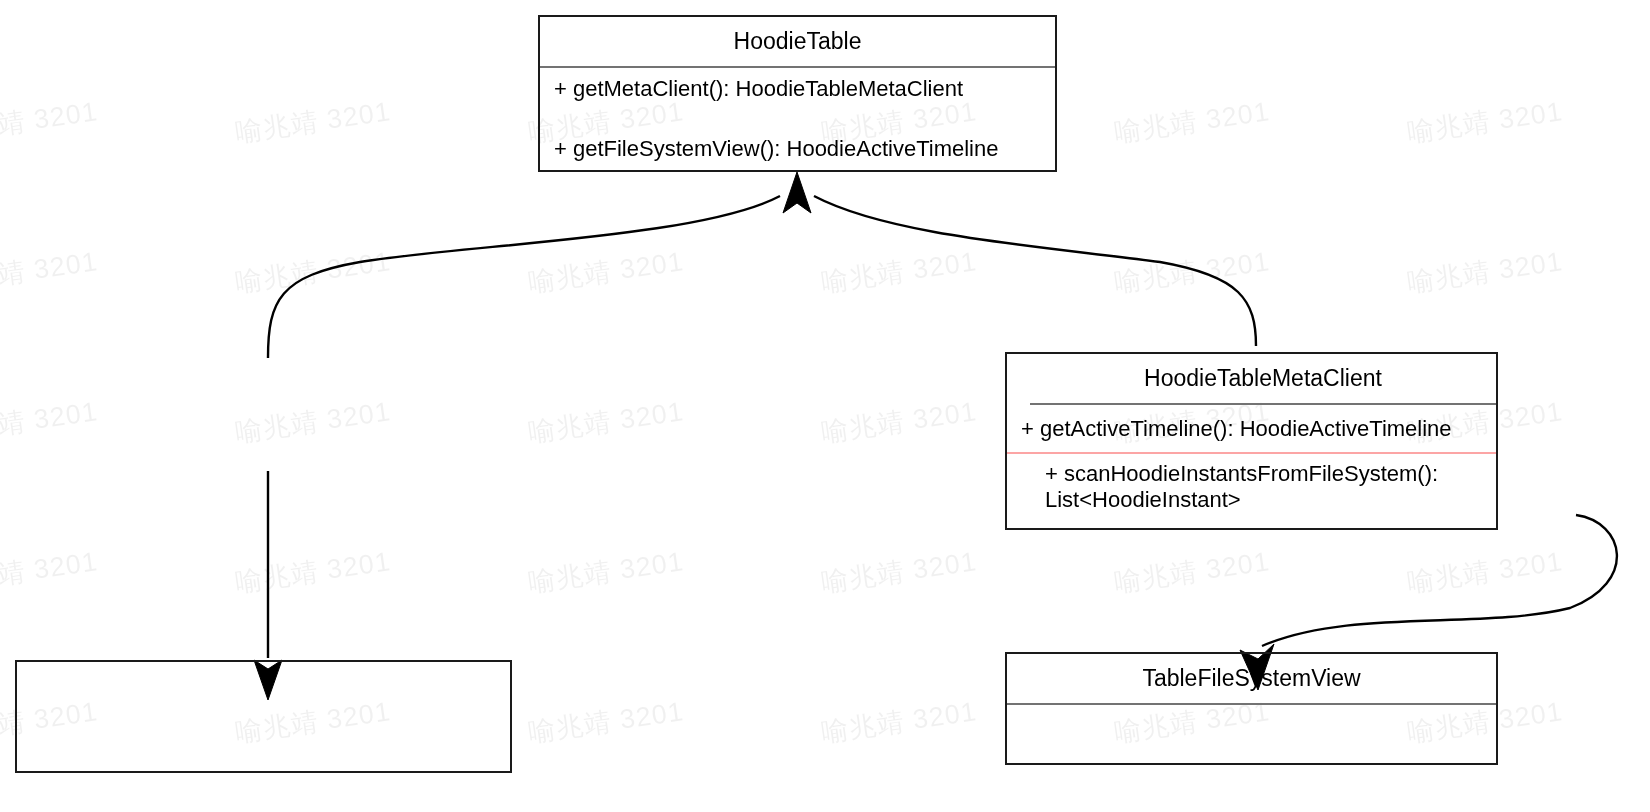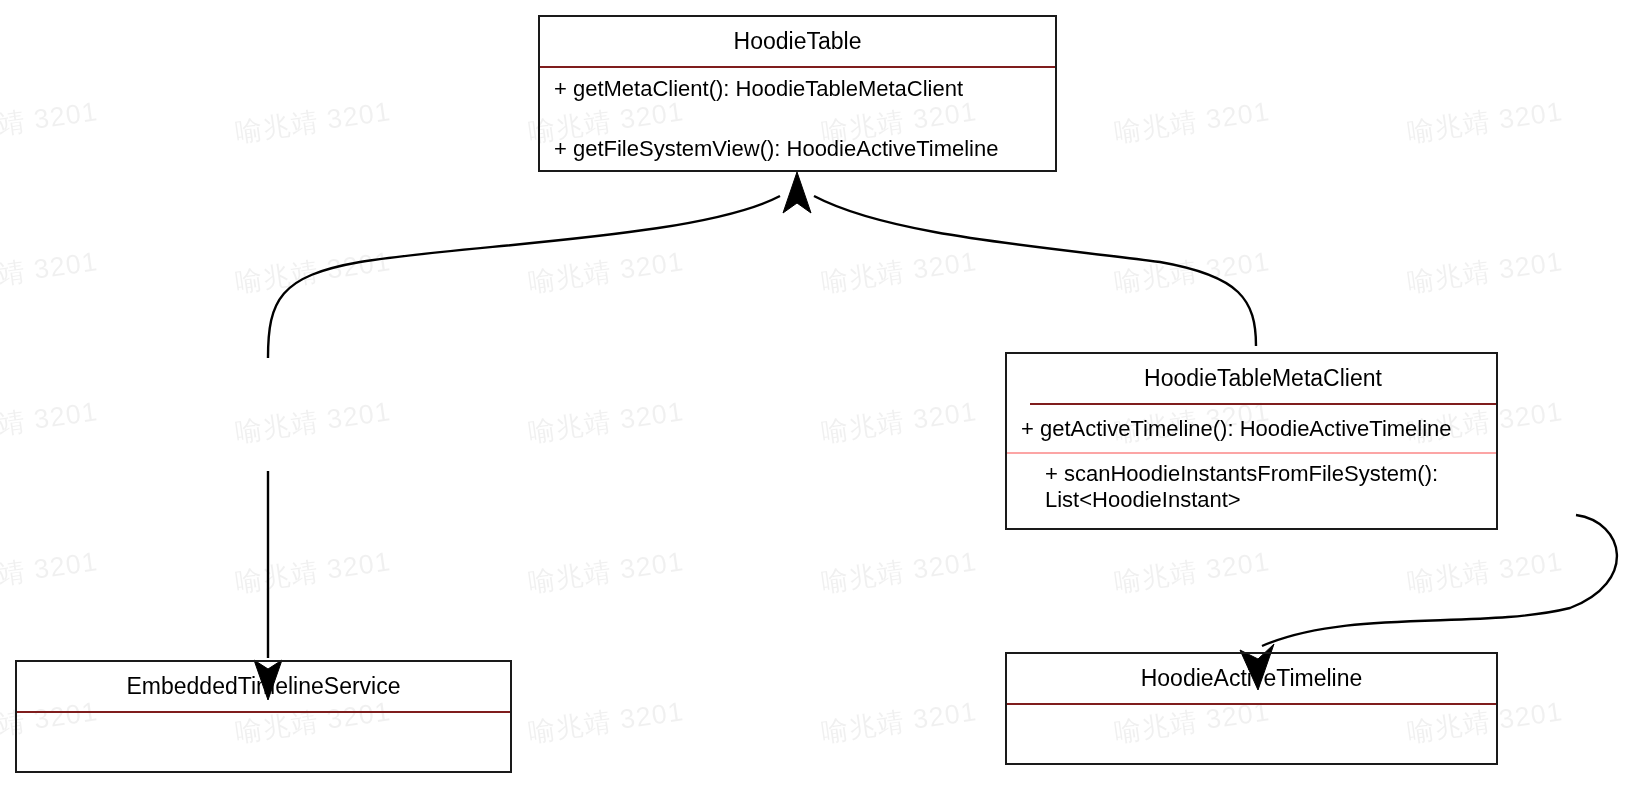--- a/index.html
+++ b/index.html
@@ -51,21 +51,21 @@
     position: absolute;
     box-sizing: border-box;
     border: 2px solid #1a1a1a;
     background: transparent;
   }
   .uml-header {
     box-sizing: border-box;
     display: flex;
     align-items: center;
     justify-content: center;
-    border-bottom: 2px solid #7f1d1d;
+    border-bottom: 2px solid #737373;
     font-size: 23px;
     color: #000000;
     text-align: center;
     padding: 0 8px;
   }
   .uml-compartment {
     box-sizing: border-box;
     padding: 0 14px;
     font-size: 22px;
     color: #000000;
@@ -171,23 +171,22 @@
       <div class="uml-compartment bordered" style="height:49px;">
         <div class="uml-member">+ getActiveTimeline(): HoodieActiveTimeline</div>
       </div>
       <div class="uml-compartment" style="height:66px;padding-left:38px;">
         <div class="uml-member">+ scanHoodieInstantsFromFileSystem():
 List&lt;HoodieInstant&gt;</div>
       </div>
     </div>
 
     <div class="uml-class" style="left:15px; top:660px; width:497px; height:113px;">
-      <div class="uml-header" style="height:51px;">EmbeddedTimelineService</div>
       <div class="uml-compartment empty" style="height:58px;"></div>
     </div>
 
     <div class="uml-class" style="left:1005px; top:652px; width:493px; height:113px;">
-      <div class="uml-header" style="height:51px;">HoodieActiveTimeline</div>
+      <div class="uml-header" style="height:51px;">TableFileSystemView</div>
       <div class="uml-compartment empty" style="height:58px;"></div>
     </div>
 
   </div>
 </div>
 
 </body></html>

